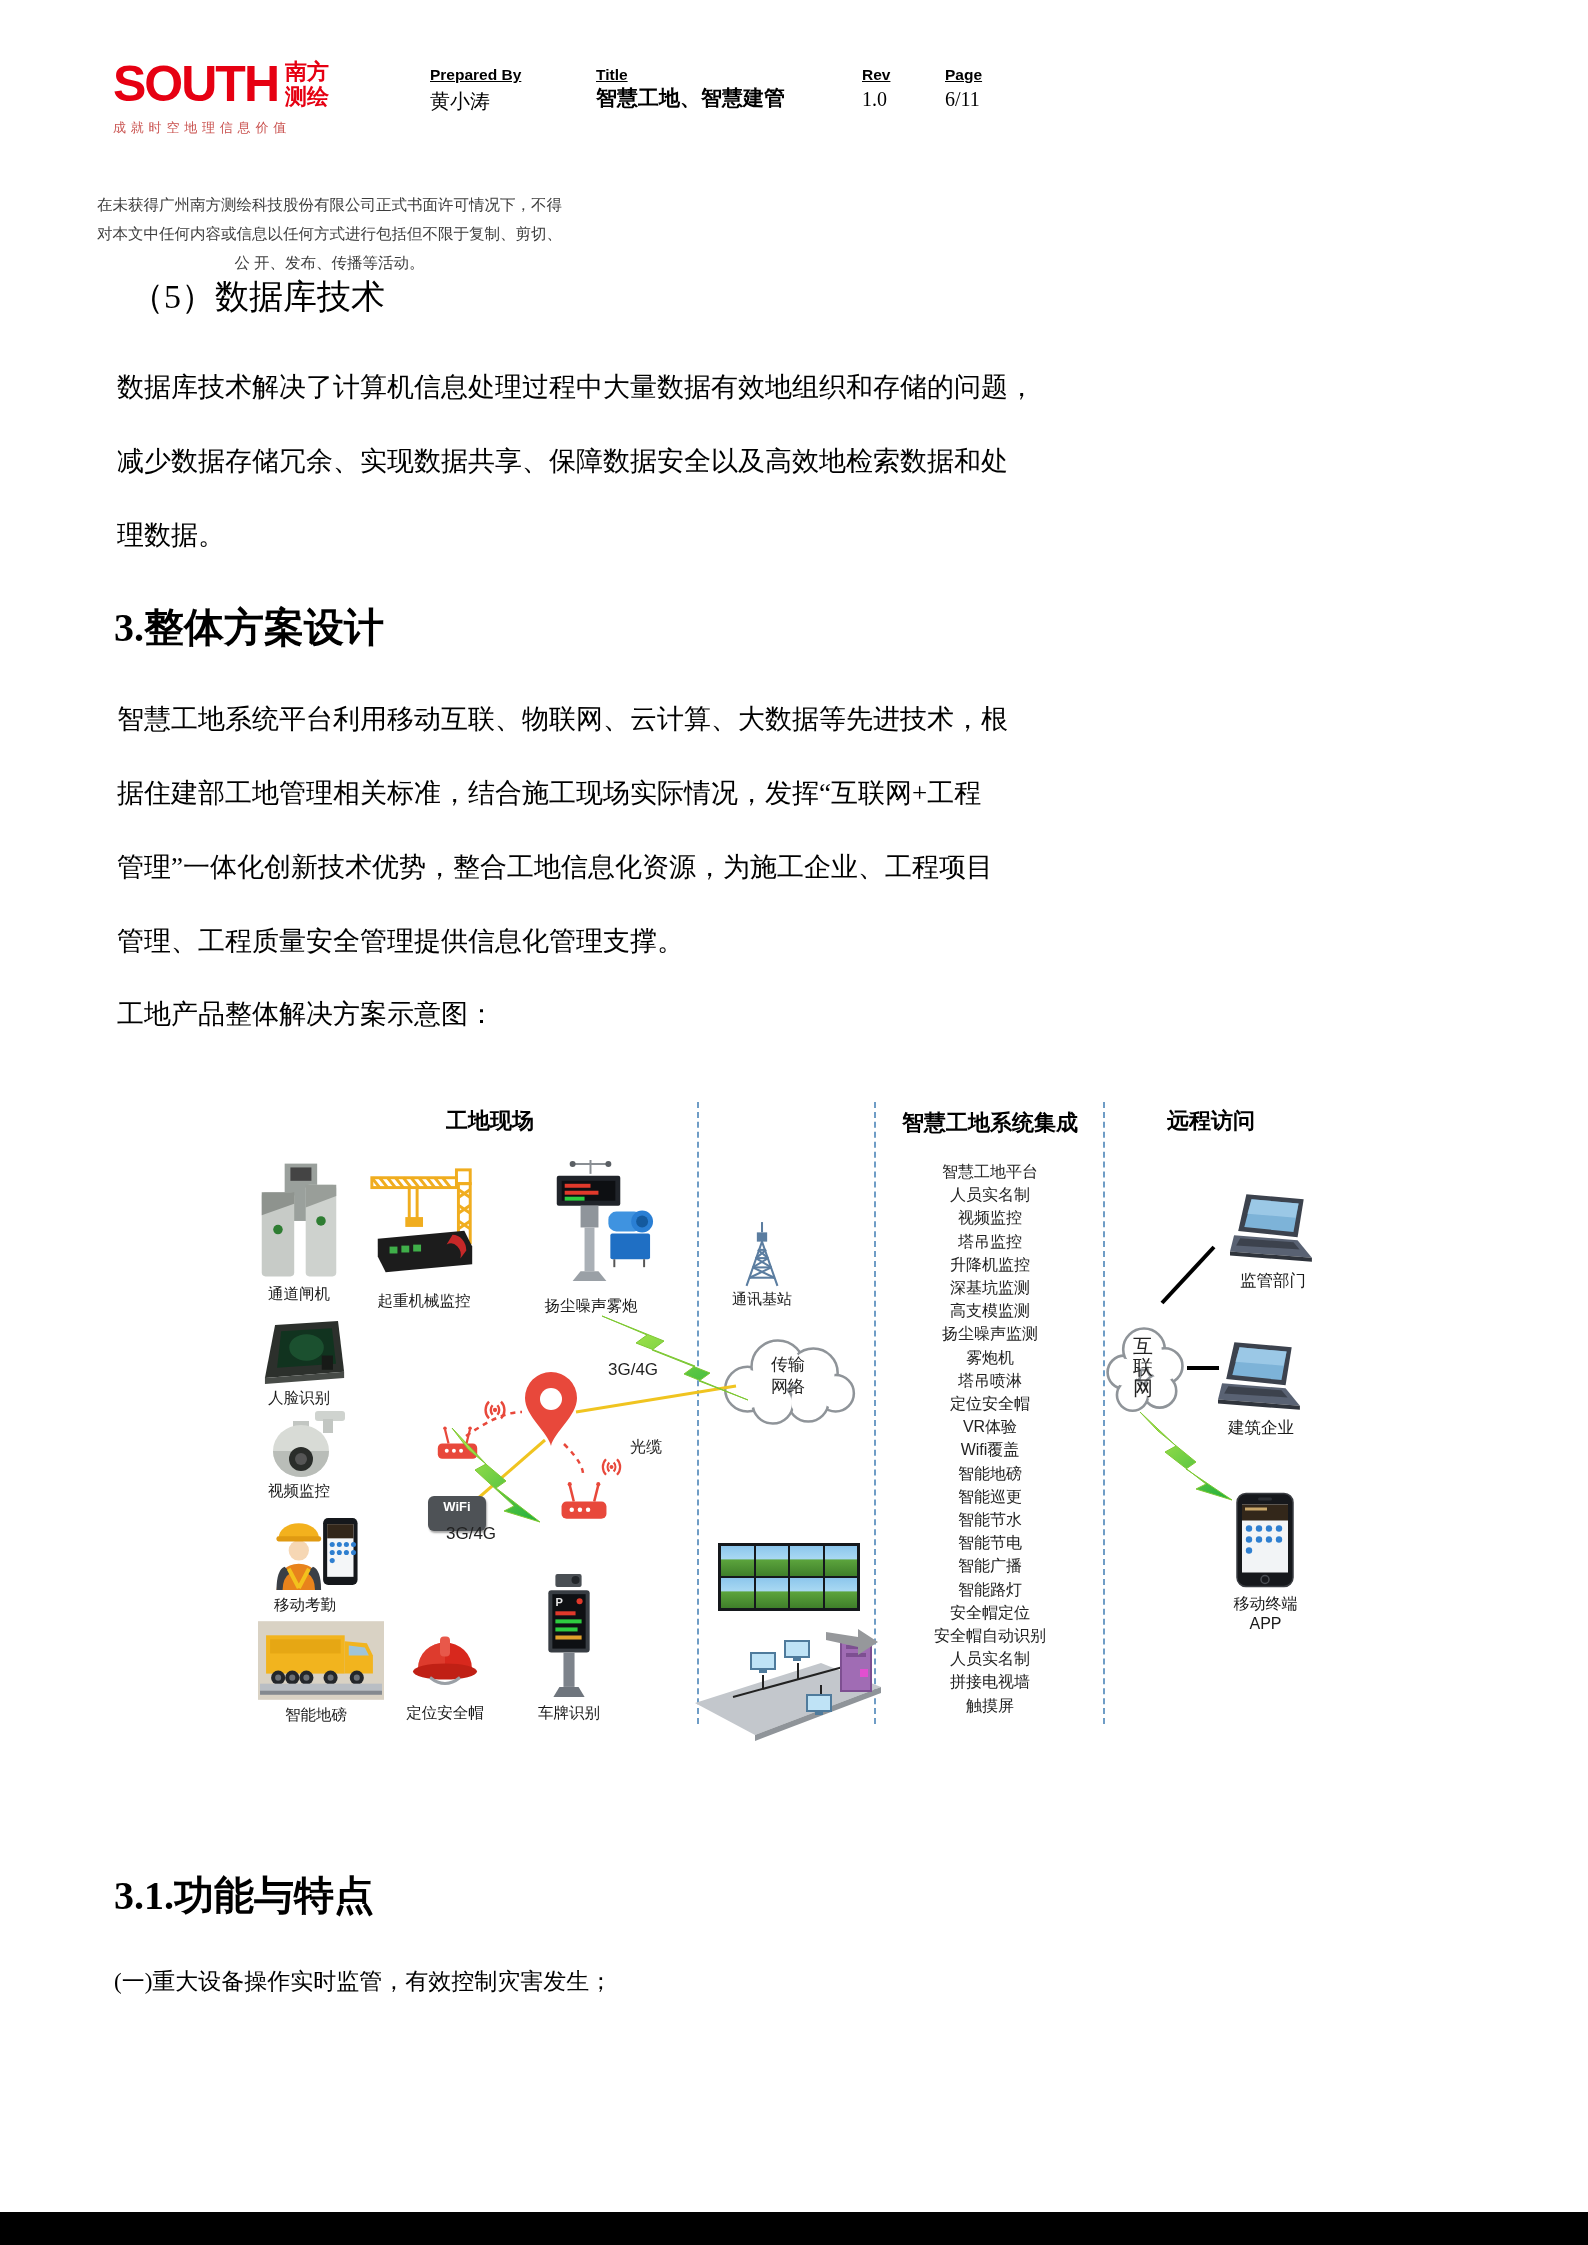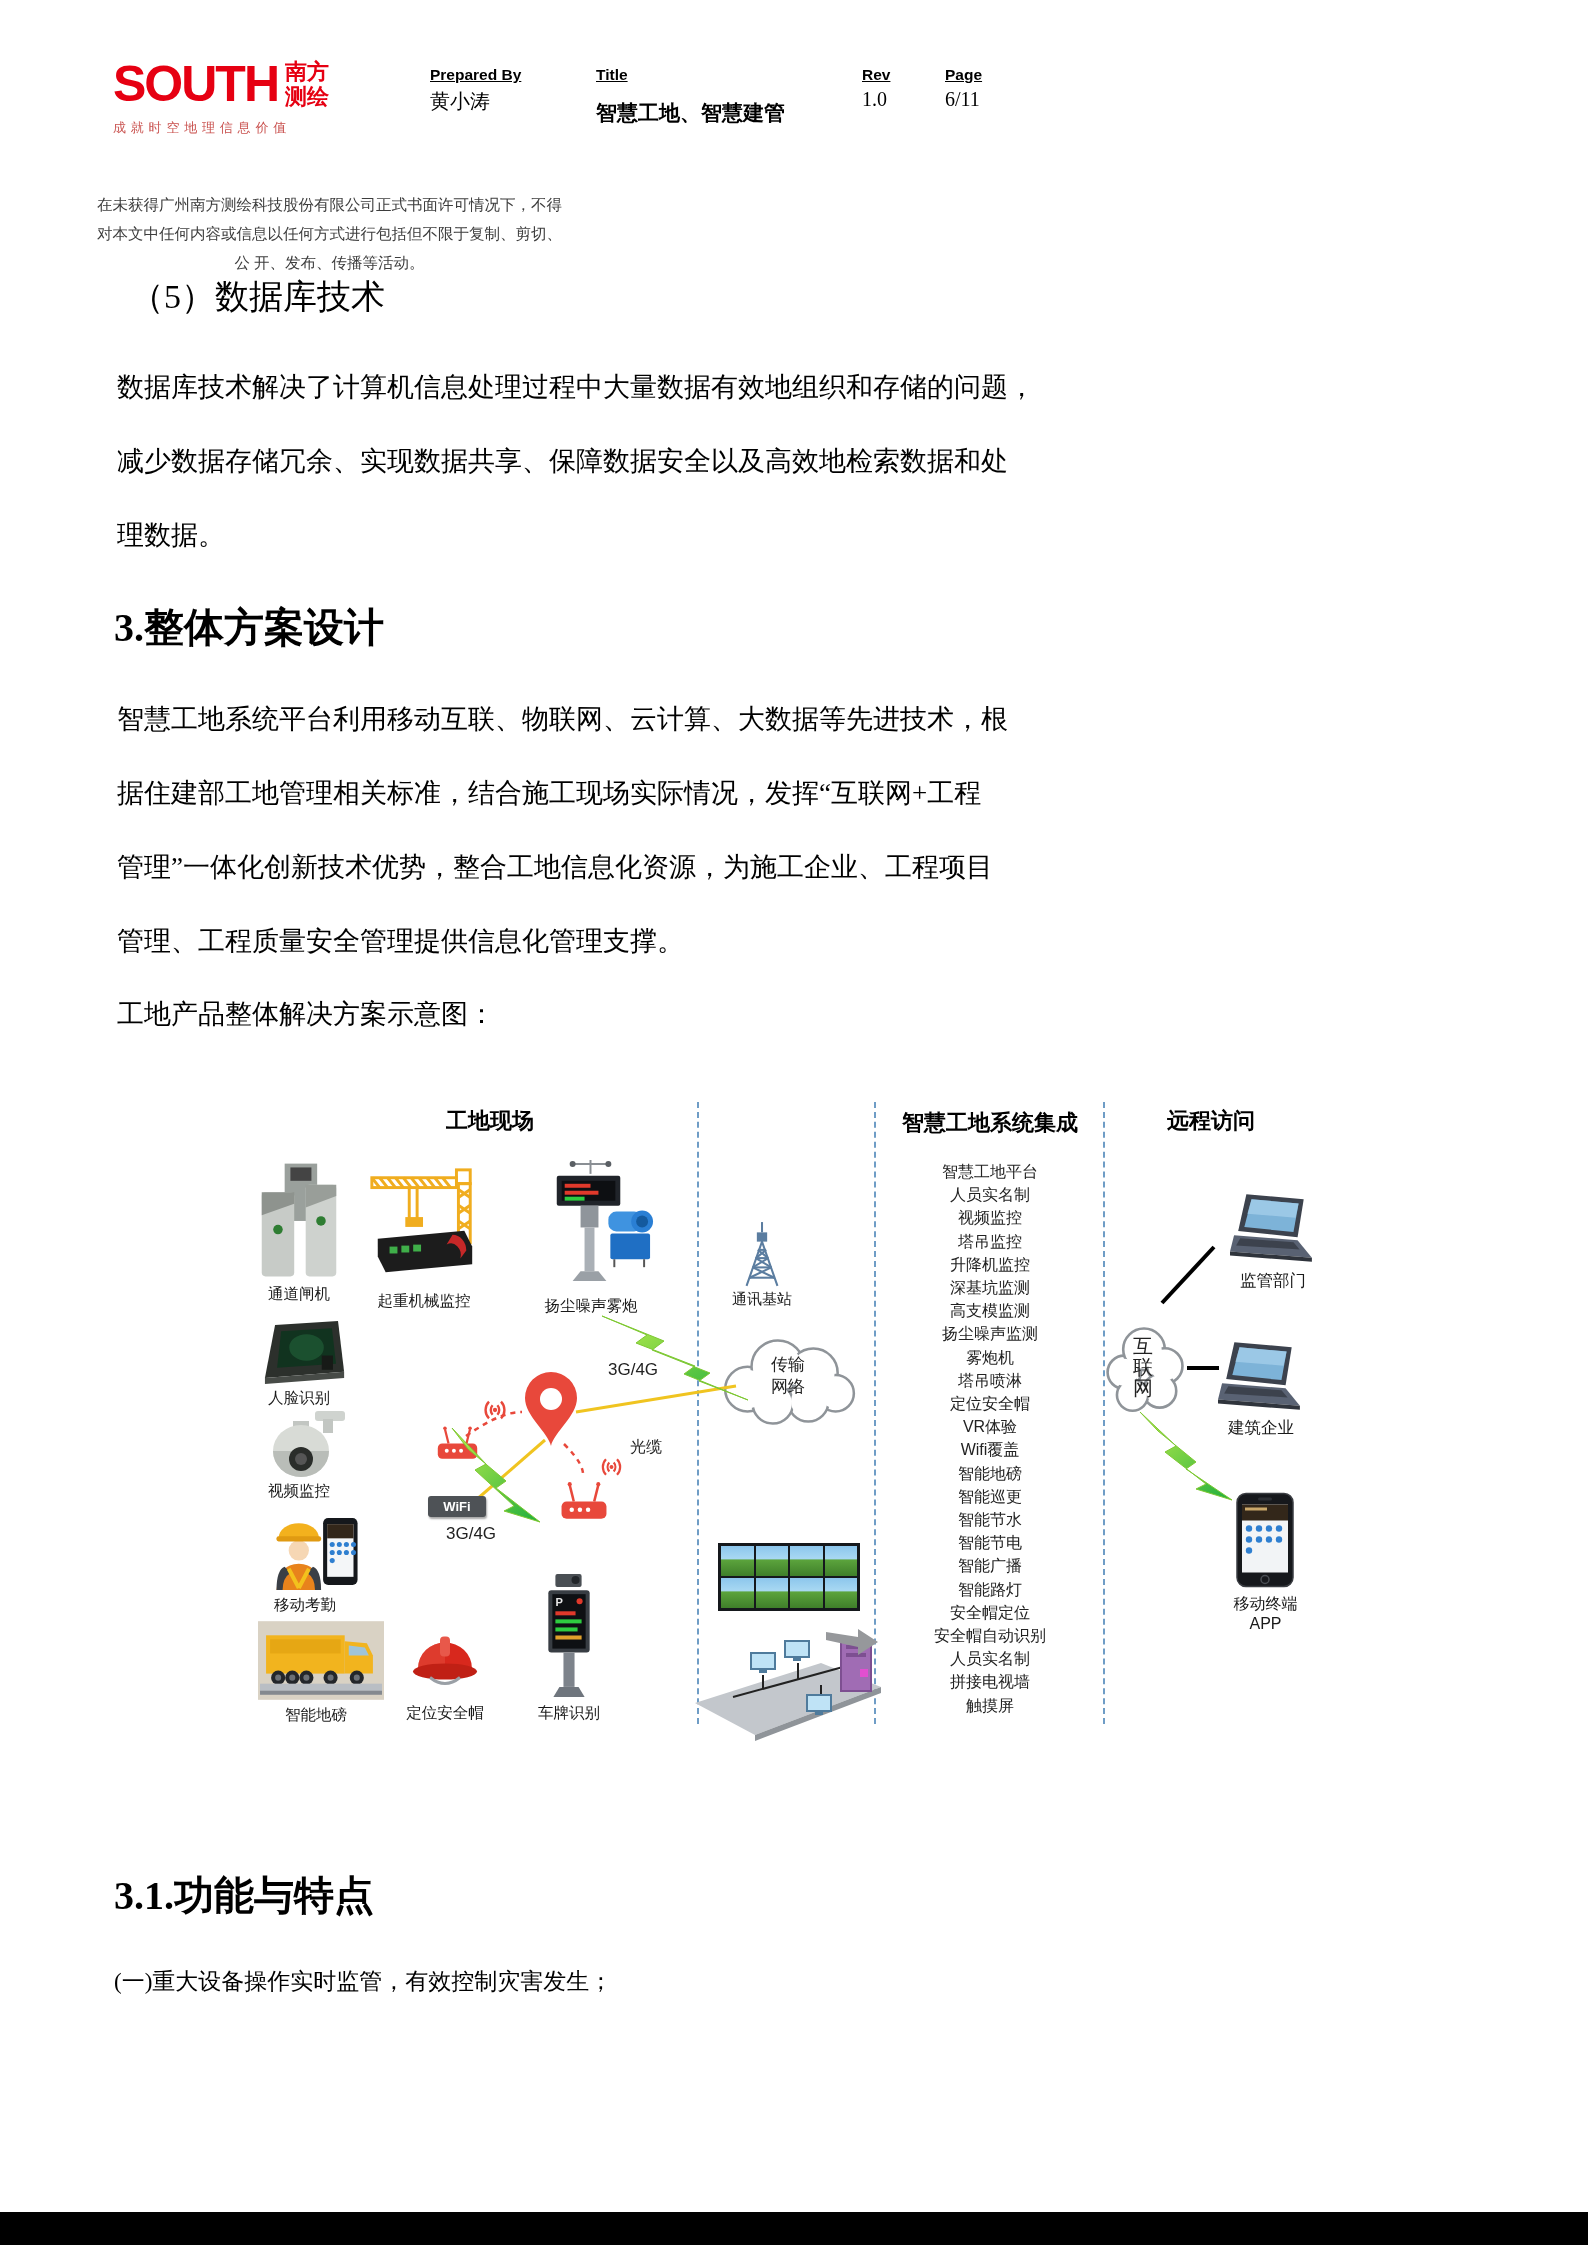--- a/index.html
+++ b/index.html
@@ -65,21 +65,21 @@
     </div>
     <div class="logo-tagline">成就时空地理信息价值</div>
   </div>
 
   <div class="abs" style="left:430px;top:66px;">
     <div class="hfield-label">Prepared By</div>
     <div class="hfield-value hv-sans" style="margin-top:4px;">黄小涛</div>
   </div>
   <div class="abs" style="left:596px;top:66px;">
     <div class="hfield-label">Title</div>
-    <div class="hfield-value hv-sans hv-bold" style="margin-top:15px;">智慧工地、智慧建管</div>
+    <div class="hfield-value hv-sans hv-bold" style="margin-top:0;">智慧工地、智慧建管</div>
   </div>
   <div class="abs" style="left:862px;top:66px;">
     <div class="hfield-label">Rev</div>
     <div class="hfield-value" style="margin-top:4px;">1.0</div>
   </div>
   <div class="abs" style="left:945px;top:66px;">
     <div class="hfield-label">Page</div>
     <div class="hfield-value" style="margin-top:4px;">6/11</div>
   </div>
 
@@ -339,21 +339,21 @@
       </svg>
     </div>
     <div class="icon" style="left:598px;top:396px;width:27px;height:22px;">
       <svg viewBox="0 0 24 20">
         <g stroke="#e8483b" stroke-width="2" fill="none">
           <path d="M7,3 a10,10 0 0 0 0,14 M17,3 a10,10 0 0 1 0,14 M10,6 a6,6 0 0 0 0,8 M14,6 a6,6 0 0 1 0,8"></path>
         </g>
         <circle cx="12" cy="10" r="1.8" fill="#e8483b"></circle>
       </svg>
     </div>
-    <div class="wifi-badge" style="left:428px;top:436px;width:58px;height:21px;">WiFi</div>
+    <div class="wifi-badge" style="left:428px;top:436px;width:58px;height:35px;border-radius:6px;">WiFi</div>
     <div class="net-label" style="left:608px;top:300px;font-size:17px;">3G/4G</div>
     <div class="net-label" style="left:630px;top:377px;font-size:16px;">光缆</div>
     <div class="net-label" style="left:446px;top:464px;font-size:17px;">3G/4G</div>
 
     <div class="icon" style="left:736px;top:160px;width:52px;height:68px;">
       <svg viewBox="0 0 50 66">
         <g stroke="#5b7da0" stroke-width="2" fill="none">
           <line x1="25" y1="2" x2="25" y2="12"></line>
           <polyline points="10,64 25,21 40,64"></polyline>
           <line x1="13" y1="56" x2="37" y2="56"></line>

